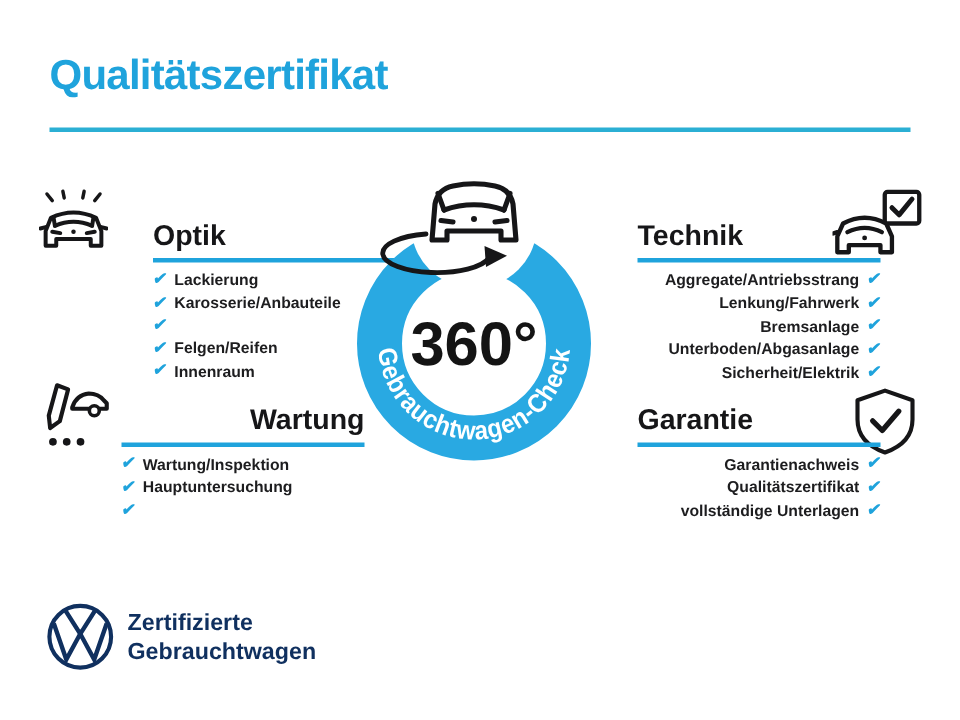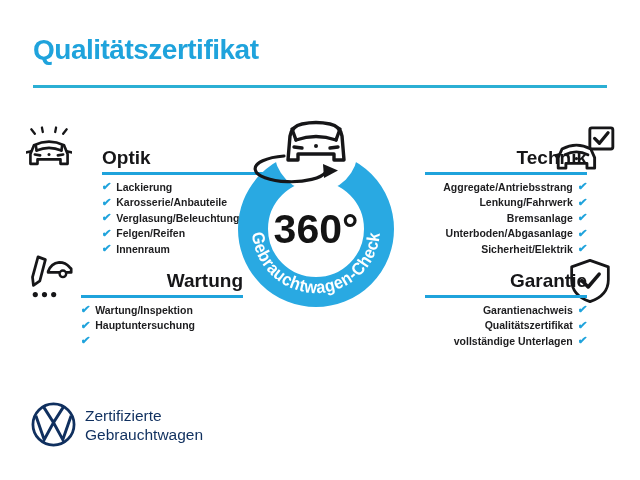--- a/index.html
+++ b/index.html
@@ -7,41 +7,41 @@
          font-family:"Liberation Sans", sans-serif;padding-left:28px;}
   .title{position:absolute;left:33px;top:34px;font-size:28px;font-weight:bold;
          letter-spacing:-0.5px;color:var(--accent);}
   .separator{position:absolute;left:33px;top:85px;width:574px;height:3px;background:var(--separator);}
   .section{position:absolute;width:162px;}
   #sec-optik{left:81px;top:147px;margin-left:21px;}
   #sec-wartung{left:81px;top:270px;text-align:right;}
   #sec-technik{right:81px;top:147px;}
   #sec-garantie{right:81px;top:270px;}
   .sec-title{font-size:19px;font-weight:bold;color:var(--ink);line-height:22px;}
-  .right .sec-title{text-align:right;}
+  .right .sec-title{text-align:left;}
   .sec-rule{height:2.5px;background:var(--accent);margin-top:3px;}
   .items{margin-top:6px;display:flex;flex-direction:column;gap:3.5px;}
   .item{display:flex;align-items:center;gap:5px;font-size:10.5px;font-weight:bold;
         color:#1d1d1f;white-space:nowrap;}
   .right .item{flex-direction:row-reverse;}
   .check{color:var(--accent);font-size:11px;line-height:11px;transform:skewX(-8deg);}
   .icon-box{position:absolute;}
   #icon-optik{left:26px;top:126px;}
   #icon-wartung{left:26px;top:255px;}
   #icon-technik{left:555px;top:126px;}
   #icon-garantie{left:568px;top:258px;}
   .line-icon{stroke:#161618;fill:none;stroke-linecap:round;stroke-linejoin:round;}
   #center-graphic{position:absolute;left:226px;top:110px;}
   .ring{stroke:var(--ring);}
   .ring-num{font-size:41px;font-weight:bold;fill:#141414;font-family:"Liberation Sans",sans-serif;}
   .ring-curved{font-size:17.5px;font-weight:bold;fill:#ffffff;letter-spacing:0.5px;
                font-family:"Liberation Sans",sans-serif;}
   .footer{position:absolute;left:30px;top:401px;display:flex;align-items:center;gap:8px;}
   .vw-mark{stroke:var(--navy);fill:none;}
-  .footer-text{font-size:15.5px;font-weight:normal;color:var(--navy);line-height:19px;}
+  .footer-text{font-size:15.5px;font-weight:bold;color:var(--navy);line-height:19px;}
 </style>
 </head>
 <body>
 
 <div id="stage">
 
   <div class="title">Qualitätszertifikat</div>
   <div class="separator"></div>
 
   <div class="icon-box" id="icon-optik">
@@ -106,21 +106,20 @@
         <div class="item">
           <span class="check">✔</span>
           <span class="item-label">Lackierung</span>
         </div>
         <div class="item">
           <span class="check">✔</span>
           <span class="item-label">Karosserie/Anbauteile</span>
         </div>
         <div class="item">
           <span class="check">✔</span>
-          <span class="item-label">Verglasung/Beleuchtung</span>
         </div>
         <div class="item">
           <span class="check">✔</span>
           <span class="item-label">Felgen/Reifen</span>
         </div>
         <div class="item">
           <span class="check">✔</span>
           <span class="item-label">Innenraum</span>
         </div>
       </div>

